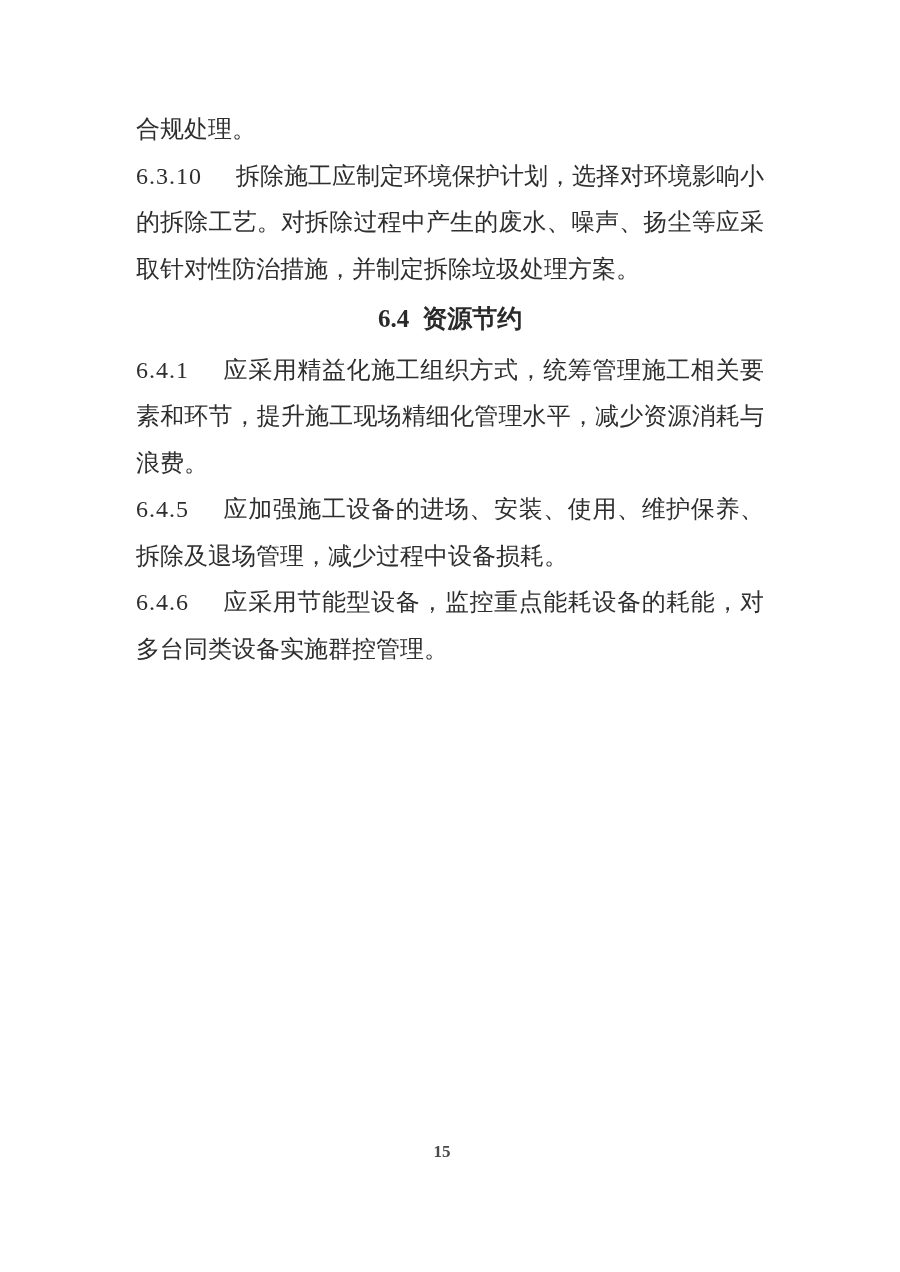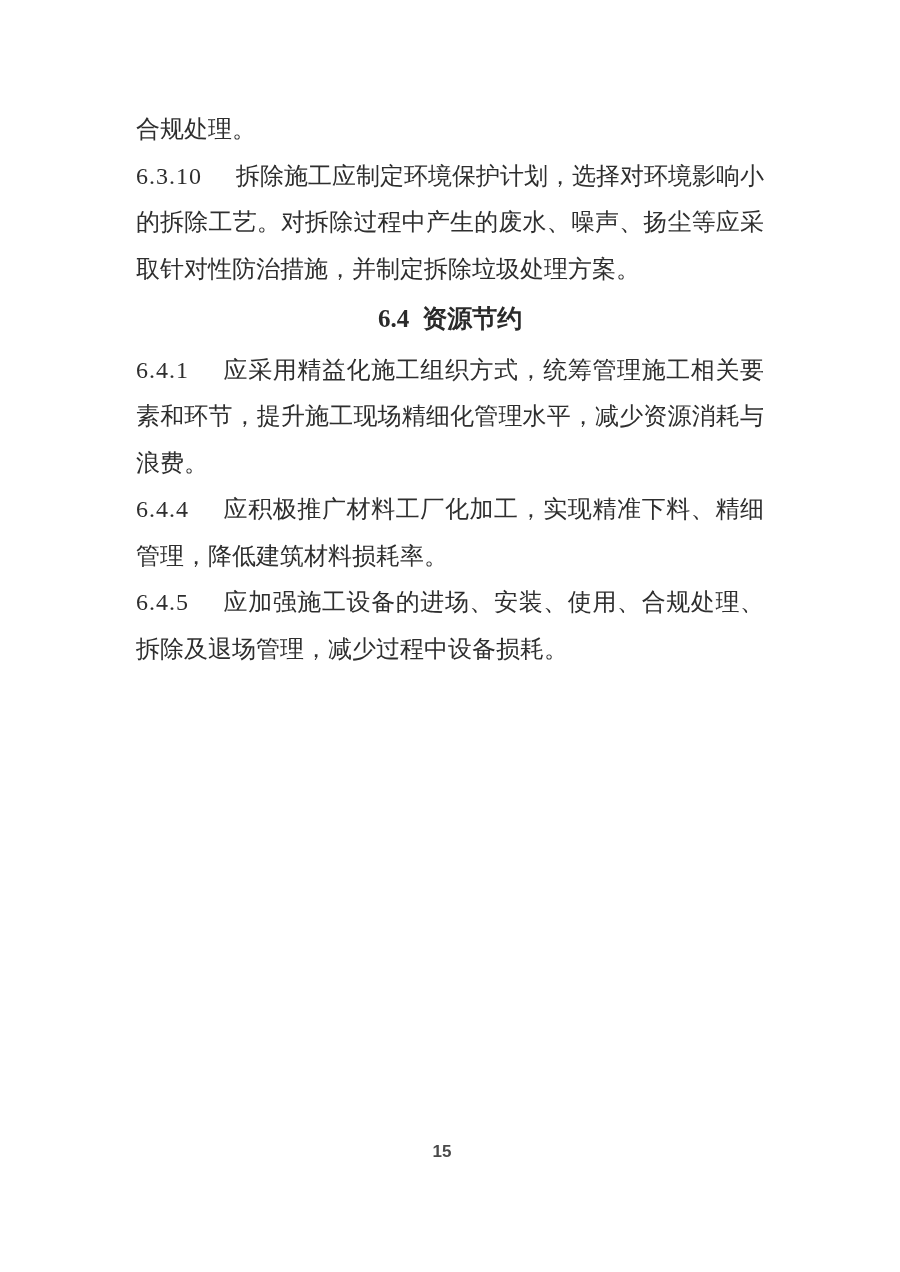--- a/index.html
+++ b/index.html
@@ -54,34 +54,34 @@
     white-space: nowrap;
   }
   .page-footer {
     position: absolute;
     left: 0;
     right: 0;
     top: 1142px;
     text-align: center;
   }
   .page-number {
-    font-family: Liberation Sans, sans-serif;
+    font-family: Liberation Serif, serif;
     font-size: 17px;
     font-weight: bold;
     color: #4a4a4a;
   }
 </style>
 </head>
 <body>
 
 <div class="page">
   <main class="content">
       <p class="clause"><span class="clause-text">合规处理。</span></p>
       <p class="clause"><span class="clause-number">6.3.10</span><span class="clause-text">拆除施工应制定环境保护计划，选择对环境影响小的拆除工艺。对拆除过程中产生的废水、噪声、扬尘等应采取针对性防治措施，并制定拆除垃圾处理方案。</span></p>
       <h2 class="section-heading"><span class="heading-number">6.4</span><span class="heading-title">资源节约</span></h2>
       <p class="clause"><span class="clause-number">6.4.1</span><span class="clause-text">应采用精益化施工组织方式，统筹管理施工相关要素和环节，提升施工现场精细化管理水平，减少资源消耗与浪费。</span></p>
-      <p class="clause"><span class="clause-number">6.4.4</span><span class="clause-text">应积极推广材料工厂化加工，实现精准下料、精细管理，降低建筑材料损耗率。</span></p>
-      <p class="clause"><span class="clause-number">6.4.5</span><span class="clause-text">应加强施工设备的进场、安装、使用、合规处理、拆除及退场管理，减少过程中设备损耗。</span></p>
+      <p class="clause"><span class="clause-number">6.4.5</span><span class="clause-text">应加强施工设备的进场、安装、使用、维护保养、拆除及退场管理，减少过程中设备损耗。</span></p>
+      <p class="clause"><span class="clause-number">6.4.6</span><span class="clause-text">应采用节能型设备，监控重点能耗设备的耗能，对多台同类设备实施群控管理。</span></p>
     </main>
   <footer class="page-footer">
     <span class="page-number">15</span>
   </footer>
 </div>
 
 </body></html>

